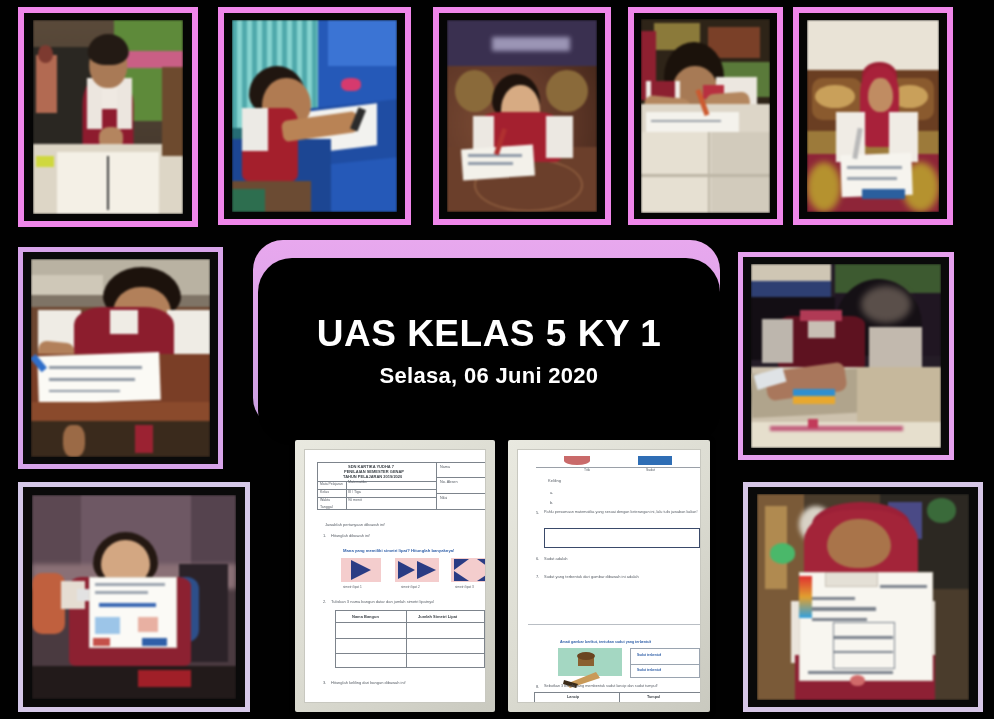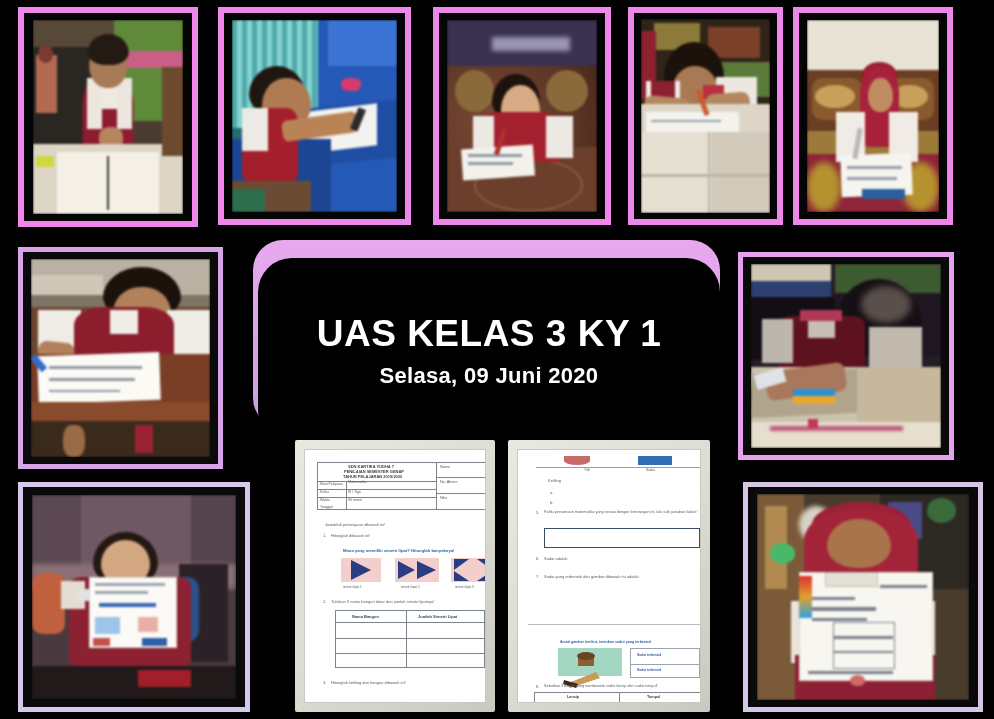--- a/index.html
+++ b/index.html
@@ -315,22 +315,22 @@
         <div class="layer" style="left:36%;top:69%;width:28%;height:1.2%;background:#7a818c;"></div>
         <div class="layer" style="left:36%;top:76%;width:28%;height:1.2%;background:#7a818c;"></div>
         <div class="layer" style="left:24%;top:86%;width:40%;height:1.6%;background:#7a818c;"></div>
         <div class="layer" style="left:44%;top:88%;width:7%;height:5%;background:#d06a6a;border-radius:50%;"></div>
       </div>
     </div>
   </div>
 
   <div id="title-shadow"></div>
   <div id="title-card">
-    <div id="title-main">UAS KELAS 3 KY 1</div>
-    <div id="title-sub">Selasa,  09 Juni 2020</div>
+    <div id="title-main">UAS KELAS 5 KY 1</div>
+    <div id="title-sub">Selasa,  06 Juni 2020</div>
   </div>
 
   <div class="docframe" style="left:295px;top:440px;width:200px;height:272px;">
     <div class="inner">
       <div class="page">
 
         <div class="tbl" style="left:4px;top:6px;width:174px;height:48px;">
           <div class="v" style="left:118px;"></div>
           <div class="h" style="top:14px;left:118px;right:0;"></div>
           <div class="h" style="top:30px;left:118px;right:0;"></div>

